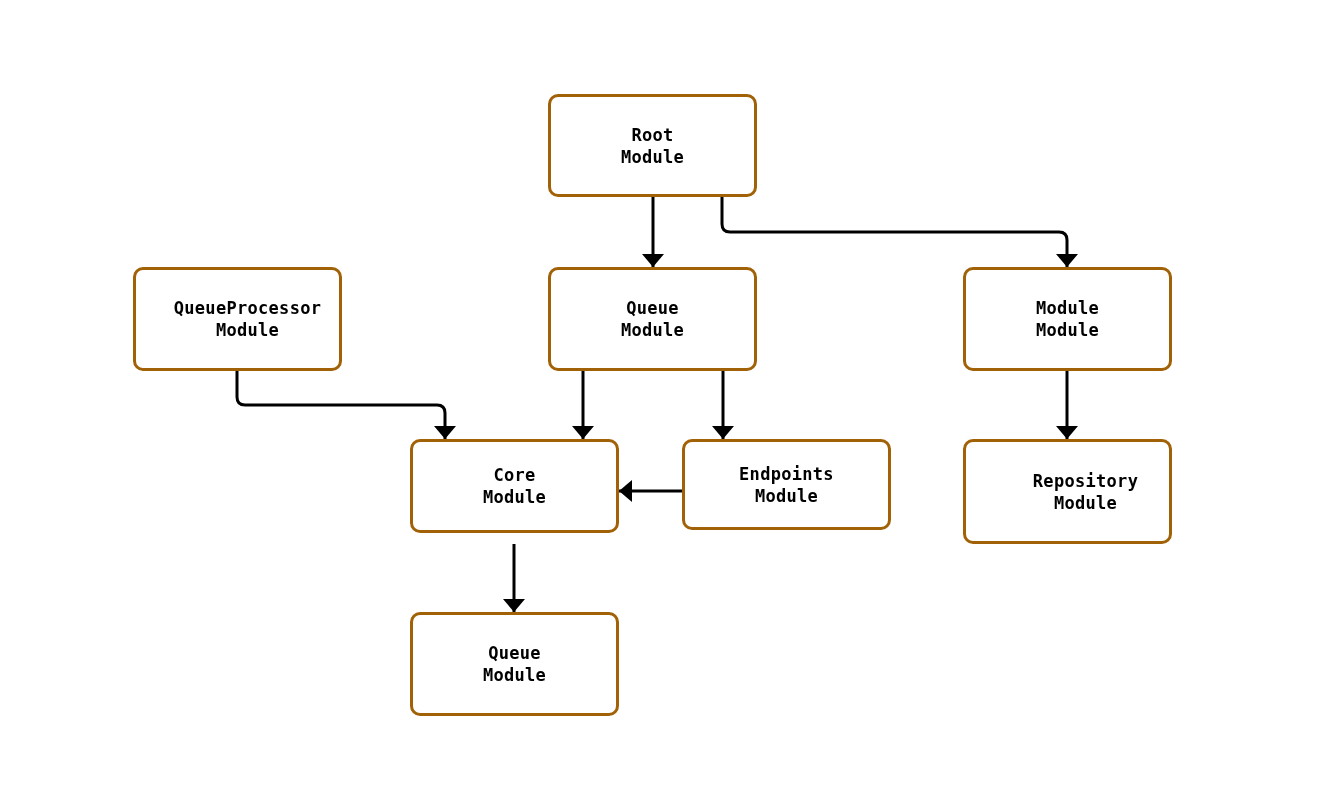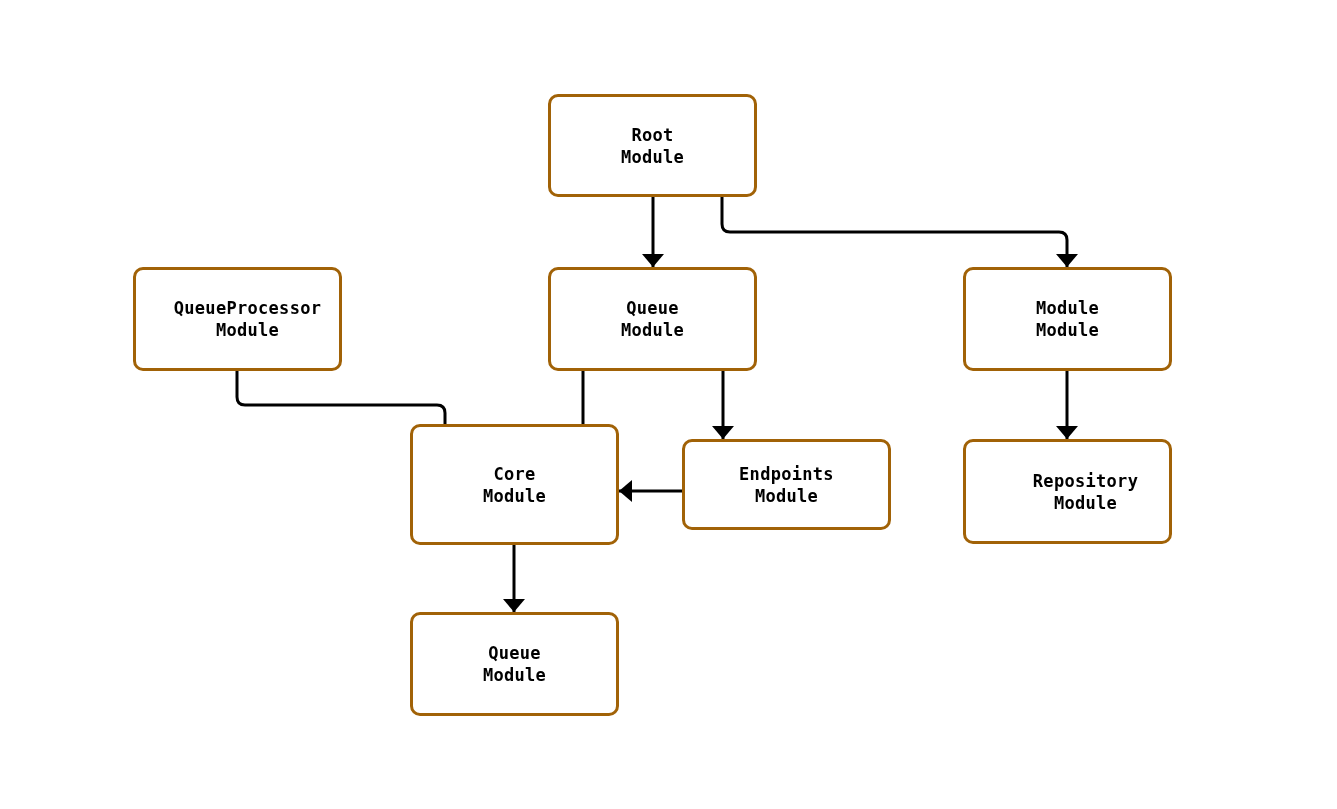--- a/index.html
+++ b/index.html
@@ -39,21 +39,21 @@
     color: #000000;
     letter-spacing: 0.3px;
   }
   .node span { display: block; }
 
   
   .n-root          { left: 548px; top:  94px; width: 209px; height: 103px; }
   .n-server        { left: 548px; top: 267px; width: 209px; height: 104px; }
   .n-queueprocessor{ left: 133px; top: 267px; width: 209px; height: 104px; padding-left: 20px; }
   .n-global        { left: 963px; top: 267px; width: 209px; height: 104px; }
-  .n-core          { left: 410px; top: 424px; width: 209px; height: 121px; }
+  .n-core          { left: 410px; top: 439px; width: 209px; height: 94px; }
   .n-endpoints     { left: 682px; top: 439px; width: 209px; height: 91px; }
   .n-repository    { left: 963px; top: 439px; width: 209px; height: 105px; padding-left: 36px; }
   .n-queue         { left: 410px; top: 612px; width: 209px; height: 104px; }
 </style>
 </head>
 <body>
 
 <div class="canvas">
 
   <svg class="edges-layer" width="1337" height="809" viewBox="0 0 1337 809" xmlns="http://www.w3.org/2000/svg">

